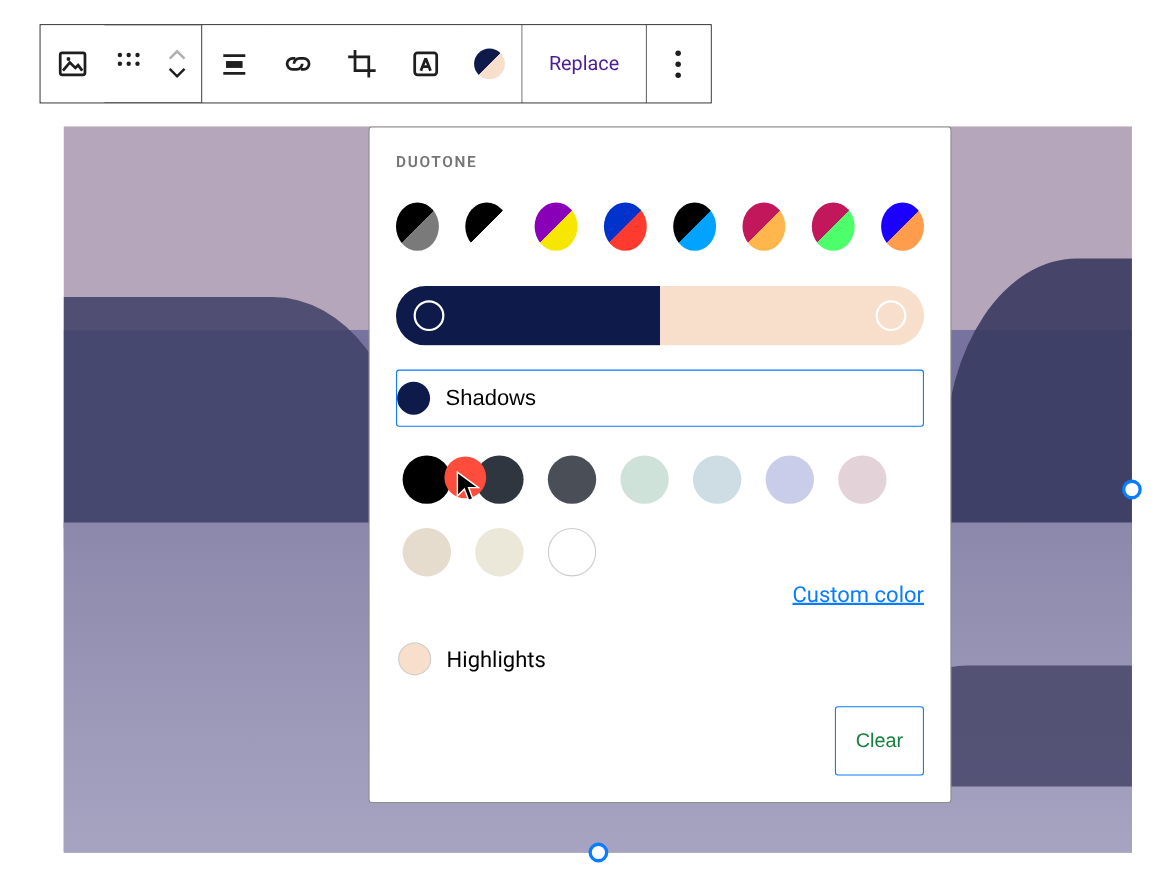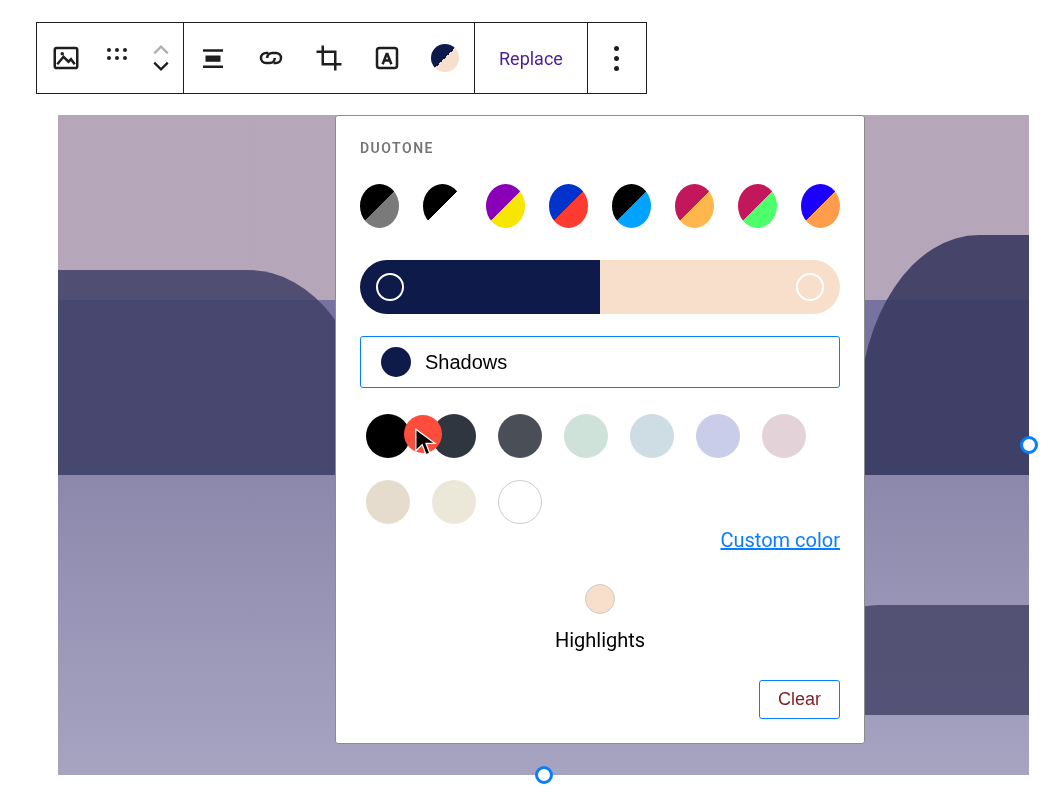--- a/index.html
+++ b/index.html
@@ -120,54 +120,53 @@
     height: 54px; border-radius: 28px; display:flex; overflow:hidden; margin-bottom: 22px;
   }
   .pairbar .left { flex:1; background:#0d1a4a; display:flex; align-items:center; padding-left:16px;}
   .pairbar .right { flex:1; background:#f7dfcb; display:flex; align-items:center; justify-content:flex-end; padding-right:16px;}
   .pairbar .ring { width:28px; height:28px; border:2.5px solid #fff; border-radius:50%; }
 
   .field {
     display:flex; align-items:center; gap:14px;
     border: 1.5px solid #0a7cff;
     border-radius:3px;
-    padding: 10px 20px;
+    padding: 10px 0;
     margin-bottom: 18px;
   }
   .field .swatch { width:30px; height:30px; border-radius:50%; }
   .field input {
     border:none; outline:none; font-size:20px; flex:1; background:transparent;
   }
   .field-plain {
     display:flex; align-items:center; gap:14px;
     padding: 10px 2px;
     margin-top: 22px;
     margin-bottom: 18px;
-    flex-direction: column;
   }
   .field-plain .swatch { width:30px; height:30px; border-radius:50%; border:1px solid #ccc; }
   .field-plain span { font-size:20px; }
 
   .palette {
     display:flex; flex-wrap:wrap; gap:22px; padding: 8px 6px 4px 6px;
   }
   .palette .pcolor {
     width:44px; height:44px; border-radius:50%; cursor:pointer;
   }
   .pcolor.bordered { border:1px solid #ccc; }
 
   .custom-link {
     text-align:right; 
   }
   .custom-link a { color:#0a7cff; text-decoration: underline; font-size:20px; cursor:pointer; }
 
   .clear-row { text-align:right; margin-top: 6px; }
   .clear-btn {
-    border:1.5px solid #0a7cff; color:#7f1d1d; background:#fff;
-    padding: 8px 18px; font-size:18px; border-radius:3px; cursor:pointer;
+    border:1.5px solid #0a7cff; color:#15803d; background:#fff;
+    padding: 20px 18px; font-size:18px; border-radius:3px; cursor:pointer;
   }
 
   
   .cursor-dot {
     position:absolute; width:38px; height:38px; background:#ff4d3d; border-radius:50%;
     left: 404px; top: 415px;
   }
   .cursor-arrow {
     position:absolute; left:413px; top:428px;
   }

